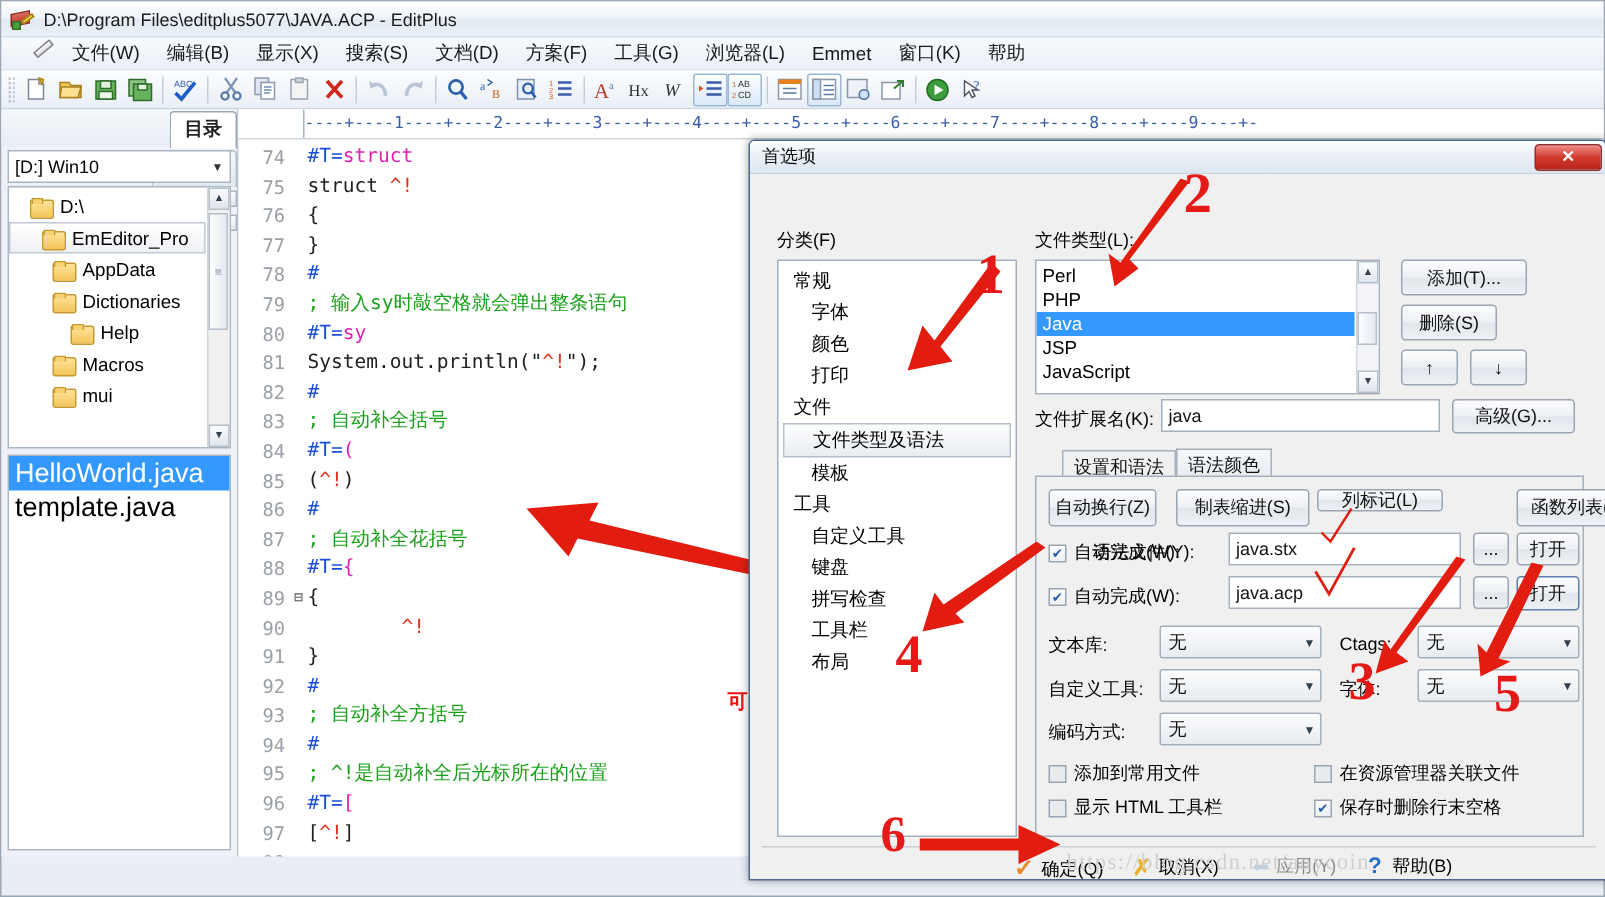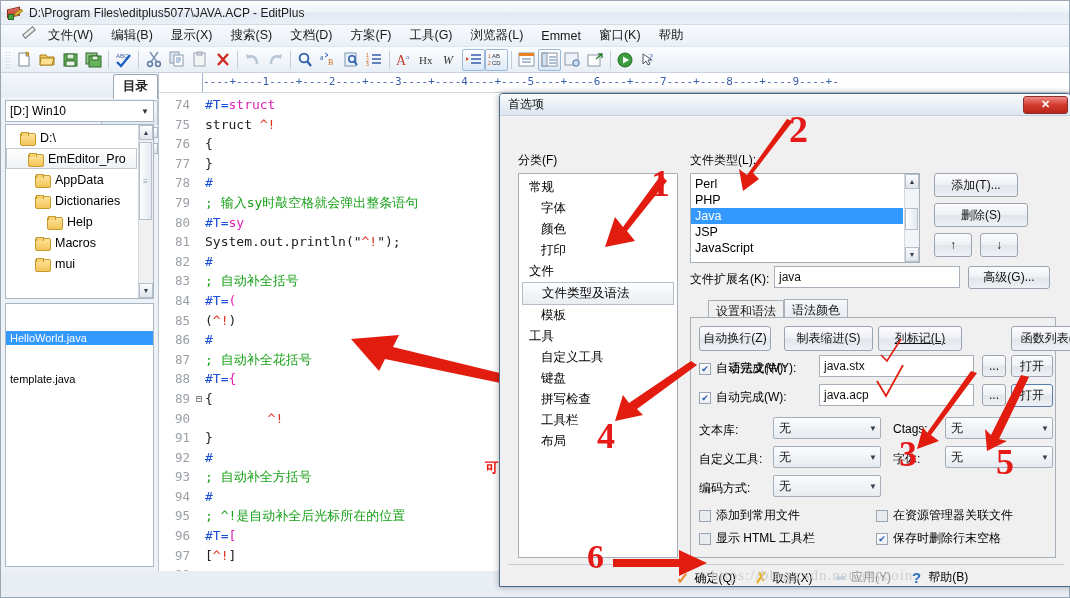--- a/index.html
+++ b/index.html
@@ -93,21 +93,21 @@
   .folder:after { content:""; position:absolute; left:1px; top:0px; width:6px; height:3px;
      background:#f6d272; border:1px solid #c59a2e; border-bottom:none; border-radius:1px 1px 0 0;}
   .tscroll { position:absolute; right:0; top:0; width:15px; height:100%; background:#f0f0f0; border-left:1px solid #cfd6de;}
   .tscroll .up,.tscroll .dn { height:15px; border:1px solid #b6bfc9; background:linear-gradient(#fbfcfe,#dfe5ec);
      display:flex; align-items:center; justify-content:center; font-size:7px; color:#33404f;}
   .tscroll .dn { position:absolute; bottom:0; left:0; right:0;}
   .tscroll .thumb { position:absolute; top:17px; left:0; width:13px; height:78px;
      border:1px solid #b6bfc9; background:linear-gradient(90deg,#fdfeff,#e3e9f0);
      display:flex; align-items:center; justify-content:center; color:#8b97a5; font-size:8px;}
   #filebox { margin:4px 4px 4px 4px; flex:1; border:1px solid #a9b6c4; background:#fff; padding:0;}
-  .fitem { font-size:11px; padding:1px 4px; white-space:nowrap;margin-top:27px;}
+  .fitem { font-size:18px; padding:1px 4px; white-space:nowrap;}
   .fitem.sel { background:#3399ff; color:#fff; }
 
   
   #editor { flex:1; display:flex; flex-direction:column; background:#fff; position:relative;}
   #ruler { height:20px; background:#fff; border-bottom:1px solid #cfd6de; position:relative; overflow:hidden;
      font-family:"DejaVu Sans Mono", monospace; font-size:11px; color:#3a5ea8; }
   #ruler .rcorner { position:absolute; left:0; top:0; width:44px; height:20px; border-right:1px solid #9fb2cf; }
   #ruler .rtxt { position:absolute; left:44px; top:2px; white-space:pre; letter-spacing:0px; }
   #code { flex:1; display:flex; font-family:"DejaVu Sans Mono", monospace; font-size:13px; overflow:hidden;}
   #gutter { width:34px; flex:none; text-align:right; color:#9aa0a6; padding-top:2px; user-select:none;}
@@ -603,37 +603,37 @@
           <div class="ftitem">JavaScript</div>
         </div>
         <div class="ftscroll">
           <div class="up">▲</div>
           <div class="thumb"></div>
           <div class="dn">▼</div>
         </div>
       </div>
 
       <div class="dlgbtn" style="position:absolute;left:434px;top:57px;width:84px;height:24px;">添加(T)...</div>
-      <div class="dlgbtn" style="position:absolute;left:434px;top:87px;width:94px;height:24px;">删除(S)</div>
+      <div class="dlgbtn" style="position:absolute;left:434px;top:87px;width:64px;height:24px;">删除(S)</div>
       <div class="dlgbtn" style="position:absolute;left:434px;top:117px;width:38px;height:24px;">↑</div>
       <div class="dlgbtn" style="position:absolute;left:480px;top:117px;width:38px;height:24px;">↓</div>
 
       <div class="lbl" style="position:absolute;left:190px;top:155px;">文件扩展名(K):</div>
       <div class="txtin" style="position:absolute;left:274px;top:150px;width:186px;height:22px;">java</div>
       <div class="dlgbtn" style="position:absolute;left:468px;top:150px;width:82px;height:23px;">高级(G)...</div>
 
       <div id="tabs-row">
         <div class="dtab sel">设置和语法</div>
         <div class="dtab">语法颜色</div>
       </div>
 
       <div id="panel">
         <div class="dlgbtn" style="position:absolute;left:8px;top:8px;width:72px;height:25px;">自动换行(Z)</div>
         <div class="dlgbtn" style="position:absolute;left:93px;top:8px;width:89px;height:25px;">制表缩进(S)</div>
-        <div class="dlgbtn" style="position:absolute;left:187px;top:8px;width:84px;height:25px;text-decoration:underline;">列标记(L)</div>
+        <div class="dlgbtn" style="position:absolute;left:187px;top:8px;width:84px;height:15px;">列标记(L)</div>
         <div class="dlgbtn" style="position:absolute;left:276px;top:8px;width:84px;height:25px;margin-left:44px;">函数列表(H)</div>
 
         <div class="lbl" style="position:absolute;left:38px;top:42px;">语法文件(Y):</div>
         <div class="txtin" style="position:absolute;left:128px;top:37px;width:155px;height:22px;">java.stx</div>
         <div class="dlgbtn" style="position:absolute;left:291px;top:37px;width:24px;height:22px;">...</div>
         <div class="dlgbtn" style="position:absolute;left:320px;top:37px;width:42px;height:22px;">打开</div>
 
         <div class="chk" style="position:absolute;left:8px;top:42px;">
           <span class="chkbox">✔</span>
           <span>自动完成(W):</span>

